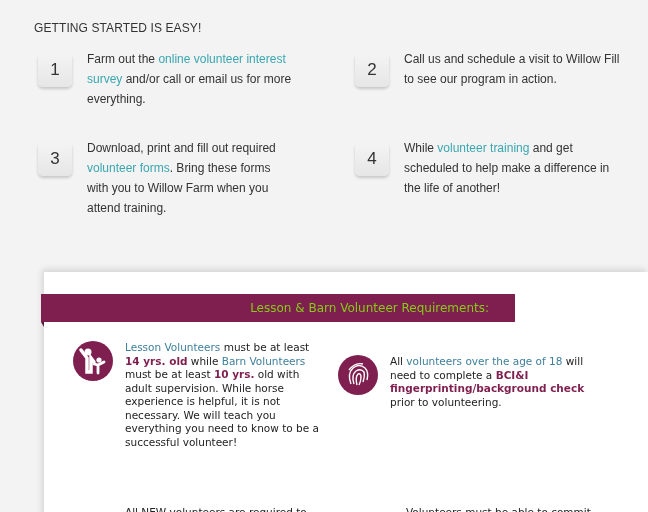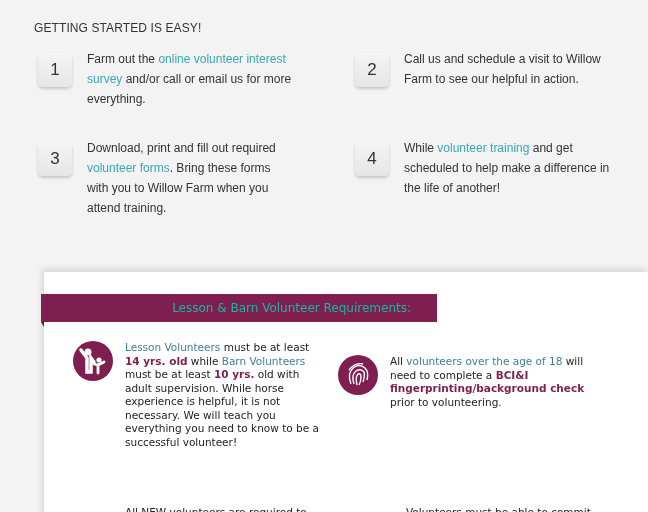--- a/index.html
+++ b/index.html
@@ -7,22 +7,22 @@
   body { background: #f3f3f3; font-family: "Liberation Sans", sans-serif; color: #333; position: relative; }
   .heading { position: absolute; left: 34px; top: 21px; font-size: 12px; font-weight: normal; color: #333; letter-spacing: 0.1px; }
   .step { position: absolute; display: flex; }
   .num { width: 34px; height: 34px; border-radius: 5px; background: linear-gradient(#f4f4f4, #e6e6e6);
          box-shadow: 0 2px 3px rgba(0,0,0,0.18); font-size: 17px; color: #333; display: flex;
          align-items: center; justify-content: center; flex-shrink: 0; }
   .txt { font-size: 12px; line-height: 20px; color: #333; margin-left: 15px; }
   .txt a { color: #3aa7b0; text-decoration: none; }
   .card { position: absolute; left: 44px; top: 272px; width: 604px; height: 260px; background: #fff;
           box-shadow: -2px -3px 6px rgba(0,0,0,0.12); }
-  .banner { position: absolute; left: 41px; top: 294px; width: 396px; height: 28px; background: #7f1f4f;
-            color: #14b8a6; font-family: "DejaVu Sans", sans-serif; font-size: 12px; display: flex; align-items: center;
+  .banner { position: absolute; left: 41px; top: 294px; width: 474px; height: 28px; background: #7f1f4f;
+            color: #84cc16; font-family: "DejaVu Sans", sans-serif; font-size: 12px; display: flex; align-items: center;
             justify-content: flex-end; padding-right: 26px; }
   .banner::after { content: ""; position: absolute; left: 0; bottom: -5px; border-top: 5px solid #5a1638; border-left: 3px solid transparent; }
   .req { position: absolute; display: flex; }
   .ico { width: 40px; height: 40px; border-radius: 50%; background: #7f1f4f; flex-shrink: 0; display: flex; align-items: center; justify-content: center; }
   .rtxt { font-family: "DejaVu Sans", sans-serif; font-size: 10.5px; line-height: 13.5px; color: #222; margin-left: 12px; }
   .blue { color: #3e7f9a; }
   .maroon { color: #7f1f4f; font-weight: bold; }
   .cut { position: absolute; top: 506px; font-family: "DejaVu Sans", sans-serif; font-size: 10.5px; color: #222; height: 6px; overflow: hidden; line-height: 13px; }
 </style>
 </head>
@@ -30,21 +30,21 @@
 
 <div class="heading">GETTING STARTED IS EASY!</div>
 
 <div class="step" style="left:38px;top:53px;width:280px;">
   <div class="num">1</div>
   <div class="txt" style="margin-top:-4px;width:220px;"><span>Farm out the </span><a>online volunteer interest survey</a><span> and/or call or email us for more everything.</span></div>
 </div>
 
 <div class="step" style="left:355px;top:53px;width:280px;">
   <div class="num">2</div>
-  <div class="txt" style="margin-top:-4px;width:225px;">Call us and schedule a visit to Willow Farm to see our helpful in action.</div>
+  <div class="txt" style="margin-top:-4px;width:225px;">Call us and schedule a visit to Willow Fill to see our program in action.</div>
 </div>
 
 <div class="step" style="left:38px;top:142px;width:280px;">
   <div class="num">3</div>
   <div class="txt" style="margin-top:-4px;width:205px;"><span>Download, print and fill out required </span><a>volunteer forms</a><span>. Bring these forms with you to Willow Farm when you attend training.</span></div>
 </div>
 
 <div class="step" style="left:355px;top:142px;width:280px;">
   <div class="num">4</div>
   <div class="txt" style="margin-top:-4px;width:225px;"><span>While </span><a>volunteer training</a><span> and get scheduled to help make a difference in the life of another!</span></div>

